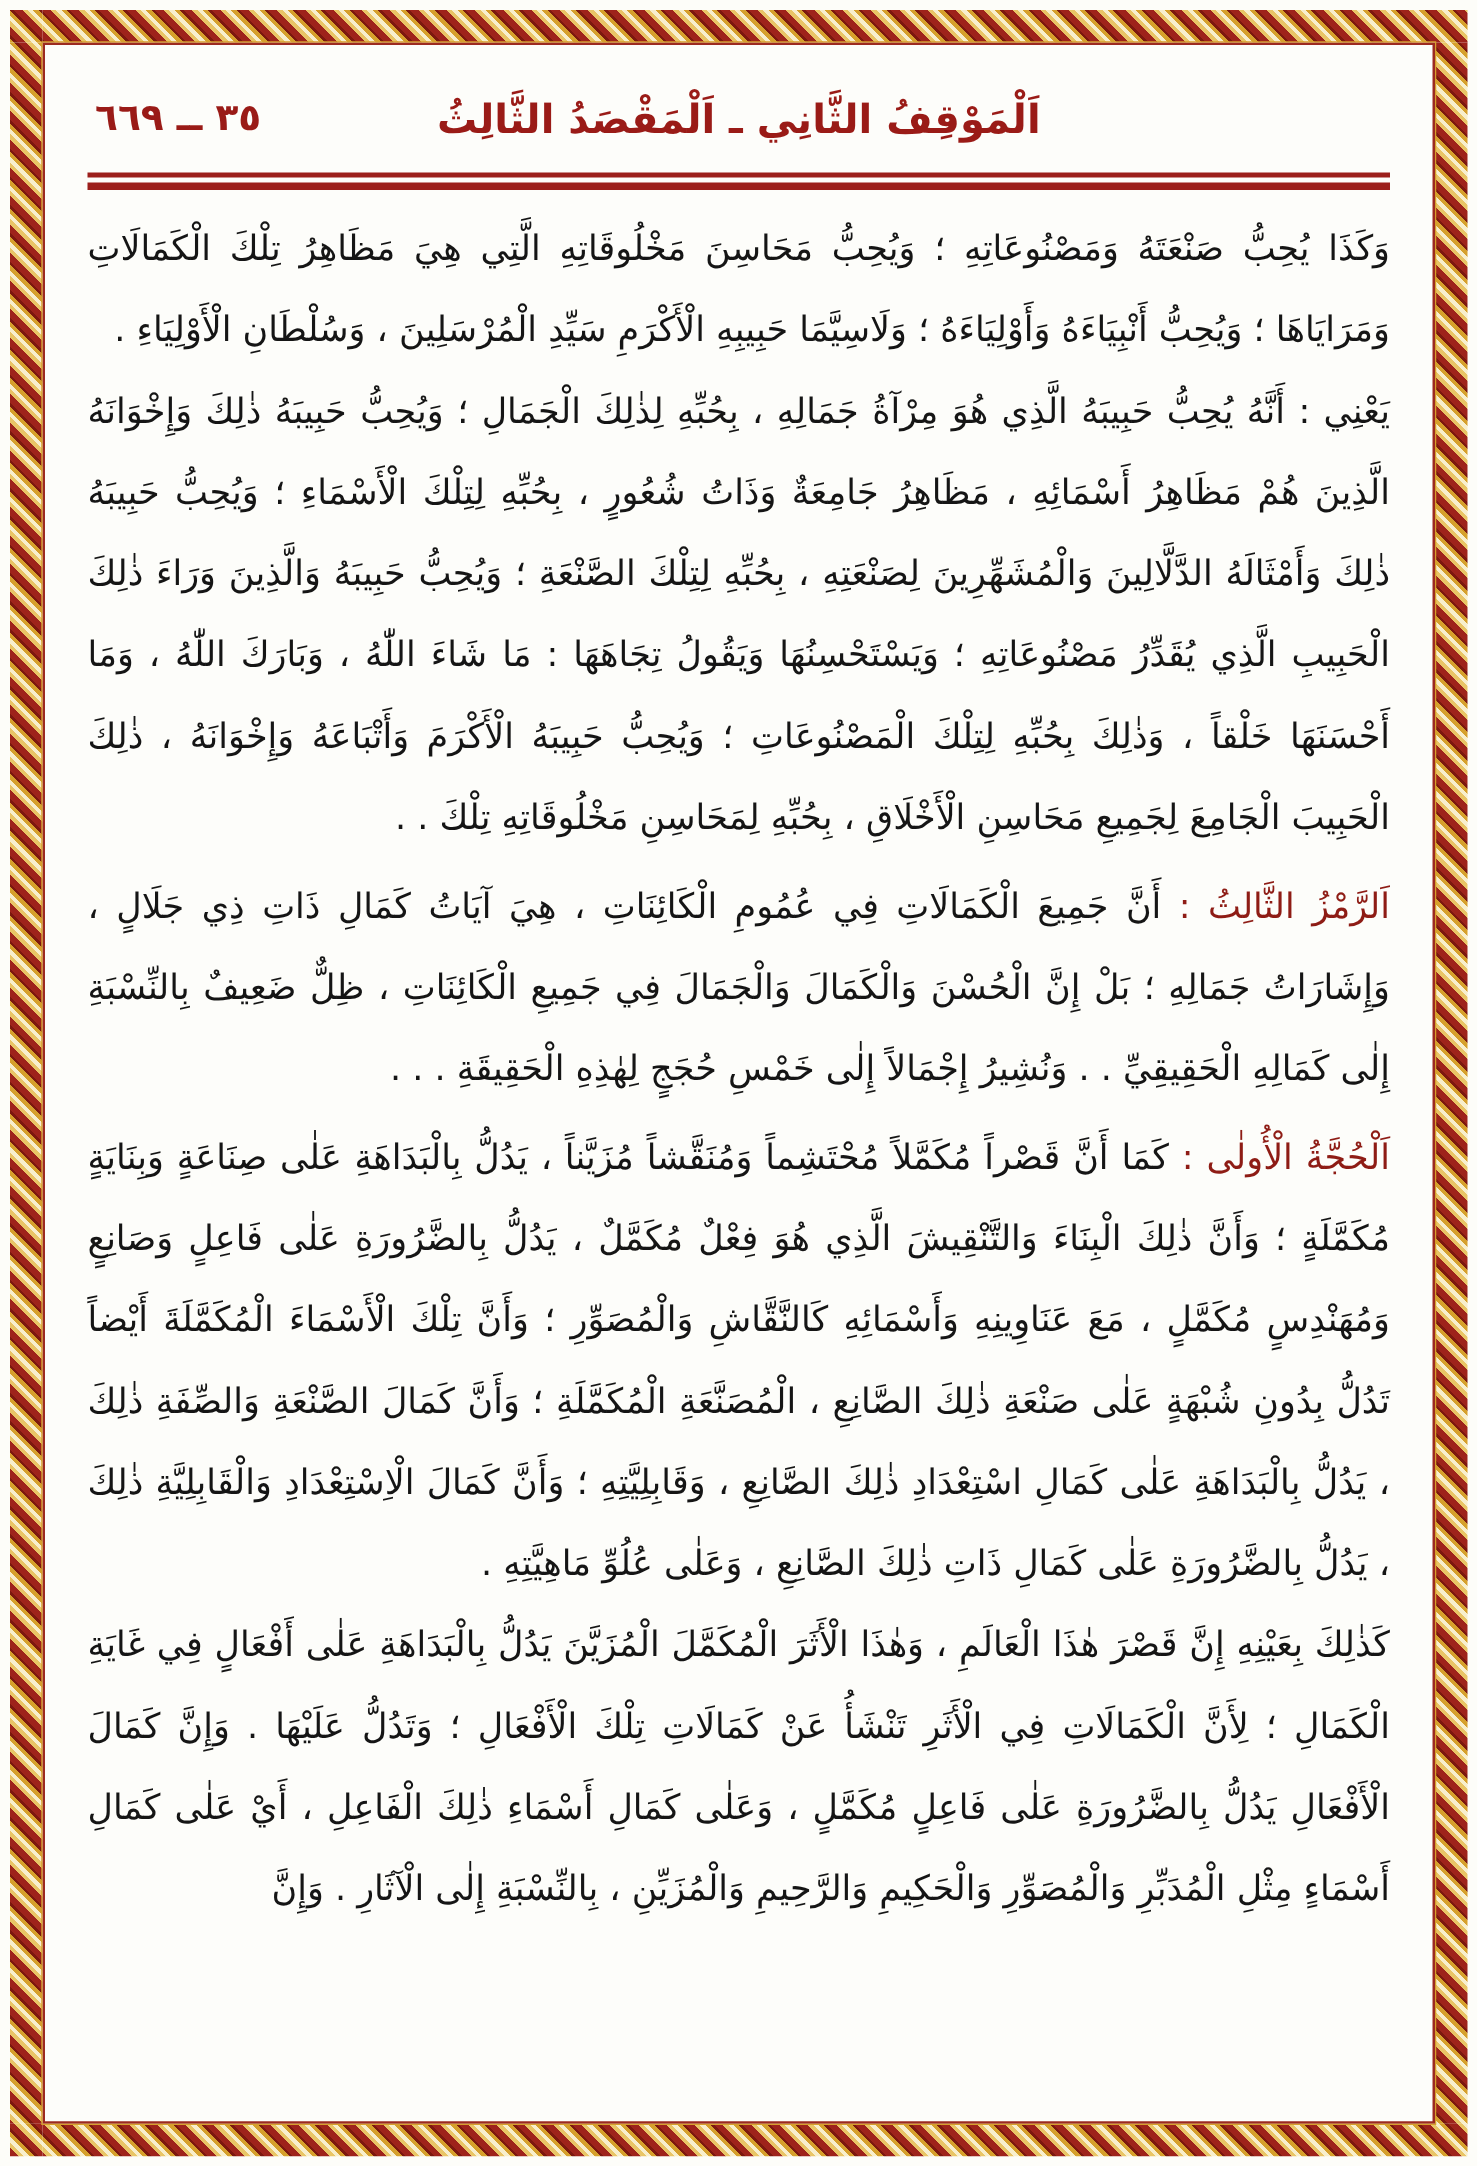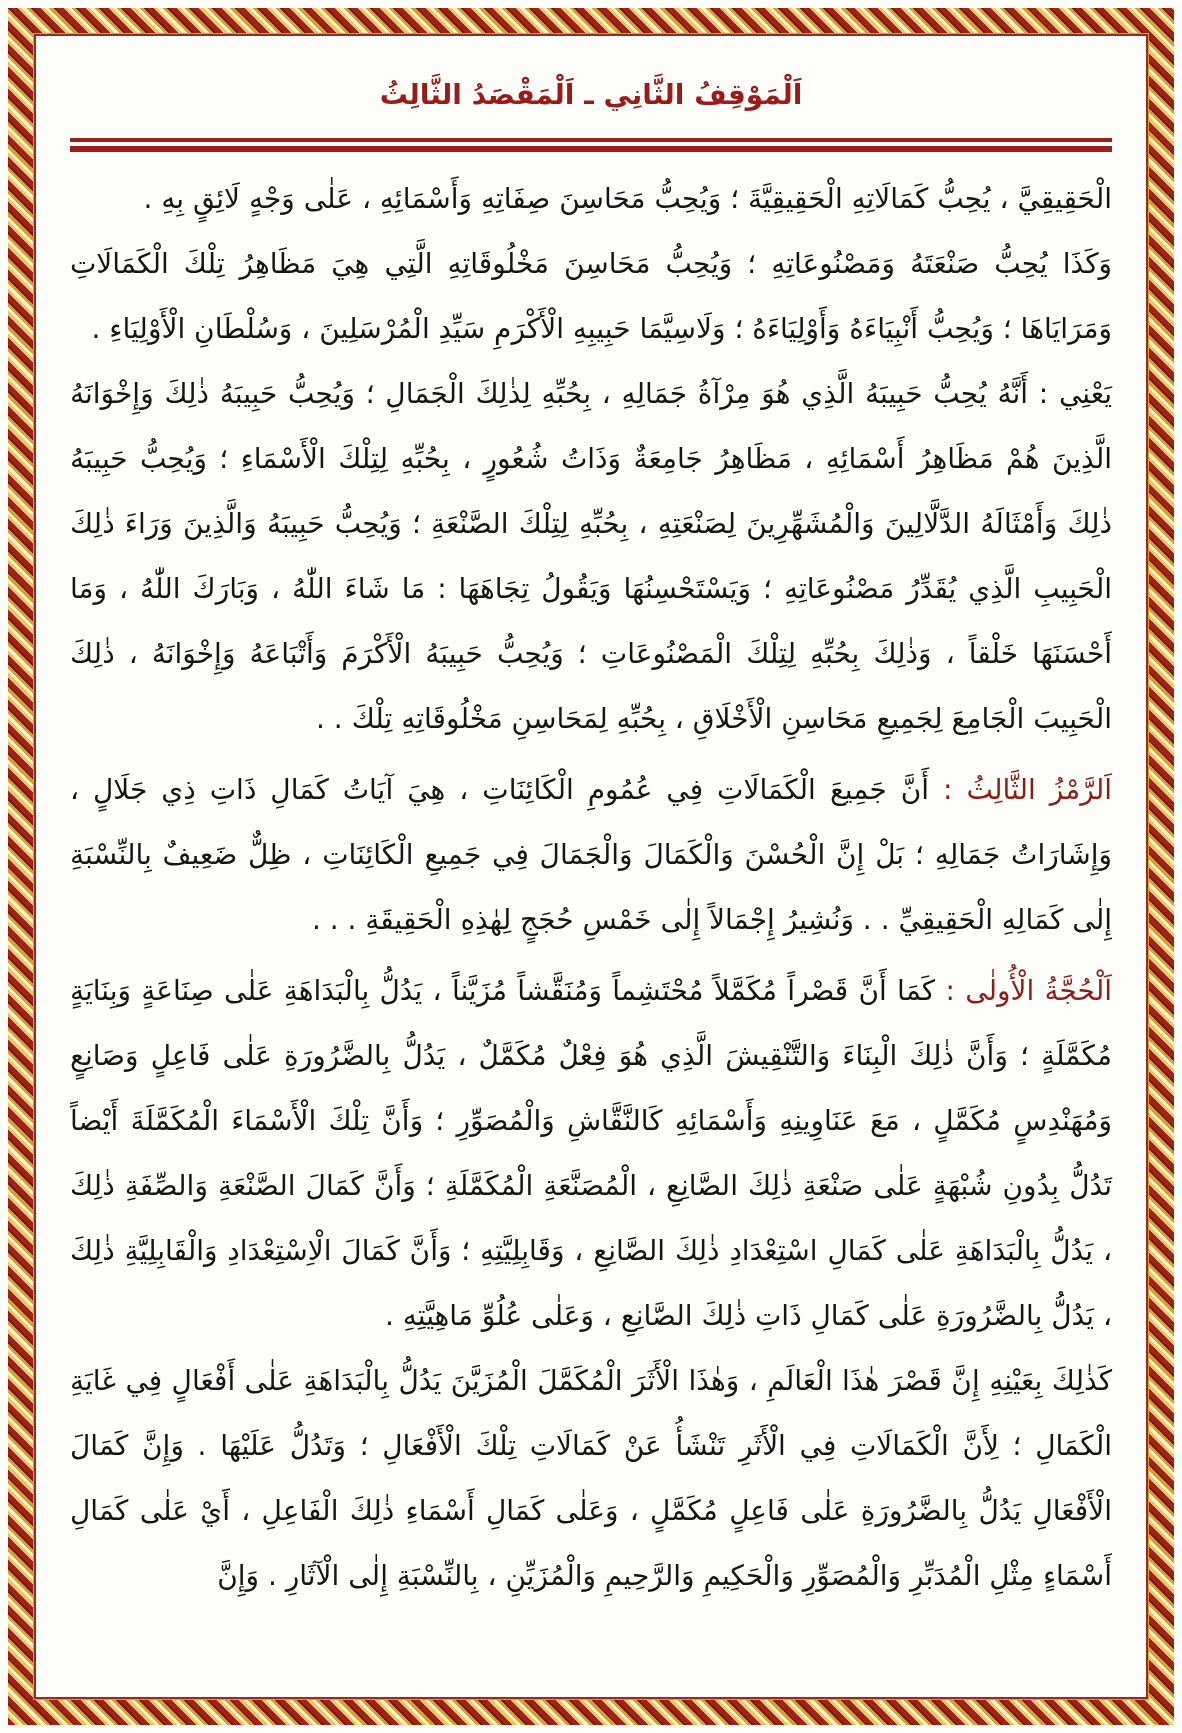--- a/index.html
+++ b/index.html
@@ -19,21 +19,21 @@
   .inner{
     position:absolute;inset:0;border:2px solid #9c2a20;outline:1px solid #d6a02c;
     background:#fdfdfa;overflow:hidden;
   }
   .content{
     direction:rtl;height:100%;box-sizing:border-box;
     padding:22px 34px 0 34px;overflow:hidden;
   }
   .header{position:relative;height:74px;}
   .title{
-    text-align:center;color:#9a1b17;font-weight:bold;font-size:28px;
+    text-align:center;color:#9a1b17;font-weight:bold;font-size:32px;
     line-height:74px;letter-spacing:1px;
   }
   .page-num{
     position:absolute;left:6px;top:0;color:#9a1b17;font-weight:bold;
     font-size:30px;line-height:74px;direction:rtl;
   }
   .rules{margin:6px 0 14px 0;}
   .rule-thin{height:4px;background:#9c1f1b;}
   .rule-thick{height:6px;background:#9c1f1b;margin-top:4px;}
   .body-text p{
@@ -46,29 +46,29 @@
 </head>
 <body>
 
 <div class="page">
   <div class="ornate">
     <div class="inner">
       <div class="content">
 
         <div class="header">
           <div class="title">اَلْمَوْقِفُ الثَّانِي ـ اَلْمَقْصَدُ الثَّالِثُ</div>
+          <div class="page-num">٣٥ ــ ٦٦٩</div>
         </div>
 
         <div class="rules">
           <div class="rule-thin"></div>
           <div class="rule-thick"></div>
         </div>
 
         <div class="body-text">
-          <p><span>الْحَقِيقِيَّ ، يُحِبُّ كَمَالَاتِهِ الْحَقِيقِيَّةَ ؛ وَيُحِبُّ مَحَاسِنَ صِفَاتِهِ وَأَسْمَائِهِ ، عَلٰى وَجْهٍ لَائِقٍ بِهِ .</span></p>
           <p><span>وَكَذَا يُحِبُّ صَنْعَتَهُ وَمَصْنُوعَاتِهِ ؛ وَيُحِبُّ مَحَاسِنَ مَخْلُوقَاتِهِ الَّتِي هِيَ مَظَاهِرُ تِلْكَ الْكَمَالَاتِ وَمَرَايَاهَا ؛ وَيُحِبُّ أَنْبِيَاءَهُ وَأَوْلِيَاءَهُ ؛ وَلَاسِيَّمَا حَبِيبِهِ الْأَكْرَمِ سَيِّدِ الْمُرْسَلِينَ ، وَسُلْطَانِ الْأَوْلِيَاءِ .</span></p>
           <p><span>يَعْنِي : أَنَّهُ يُحِبُّ حَبِيبَهُ الَّذِي هُوَ مِرْآةُ جَمَالِهِ ، بِحُبِّهِ لِذٰلِكَ الْجَمَالِ ؛ وَيُحِبُّ حَبِيبَهُ ذٰلِكَ وَإِخْوَانَهُ الَّذِينَ هُمْ مَظَاهِرُ أَسْمَائِهِ ، مَظَاهِرُ جَامِعَةٌ وَذَاتُ شُعُورٍ ، بِحُبِّهِ لِتِلْكَ الْأَسْمَاءِ ؛ وَيُحِبُّ حَبِيبَهُ ذٰلِكَ وَأَمْثَالَهُ الدَّلَّالِينَ وَالْمُشَهِّرِينَ لِصَنْعَتِهِ ، بِحُبِّهِ لِتِلْكَ الصَّنْعَةِ ؛ وَيُحِبُّ حَبِيبَهُ وَالَّذِينَ وَرَاءَ ذٰلِكَ الْحَبِيبِ الَّذِي يُقَدِّرُ مَصْنُوعَاتِهِ ؛ وَيَسْتَحْسِنُهَا وَيَقُولُ تِجَاهَهَا : مَا شَاءَ اللّٰهُ ، وَبَارَكَ اللّٰهُ ، وَمَا أَحْسَنَهَا خَلْقاً ، وَذٰلِكَ بِحُبِّهِ لِتِلْكَ الْمَصْنُوعَاتِ ؛ وَيُحِبُّ حَبِيبَهُ الْأَكْرَمَ وَأَتْبَاعَهُ وَإِخْوَانَهُ ، ذٰلِكَ الْحَبِيبَ الْجَامِعَ لِجَمِيعِ مَحَاسِنِ الْأَخْلَاقِ ، بِحُبِّهِ لِمَحَاسِنِ مَخْلُوقَاتِهِ تِلْكَ . .</span></p>
           <p class="with-lead"><span class="lead">اَلرَّمْزُ الثَّالِثُ : </span><span>أَنَّ جَمِيعَ الْكَمَالَاتِ فِي عُمُومِ الْكَائِنَاتِ ، هِيَ آيَاتُ كَمَالِ ذَاتِ ذِي جَلَالٍ ، وَإِشَارَاتُ جَمَالِهِ ؛ بَلْ إِنَّ الْحُسْنَ وَالْكَمَالَ وَالْجَمَالَ فِي جَمِيعِ الْكَائِنَاتِ ، ظِلٌّ ضَعِيفٌ بِالنِّسْبَةِ إِلٰى كَمَالِهِ الْحَقِيقِيِّ . . وَنُشِيرُ إِجْمَالاً إِلٰى خَمْسِ حُجَجٍ لِهٰذِهِ الْحَقِيقَةِ . . .</span></p>
           <p class="with-lead"><span class="lead">اَلْحُجَّةُ الْأُولٰى : </span><span>كَمَا أَنَّ قَصْراً مُكَمَّلاً مُحْتَشِماً وَمُنَقَّشاً مُزَيَّناً ، يَدُلُّ بِالْبَدَاهَةِ عَلٰى صِنَاعَةٍ وَبِنَايَةٍ مُكَمَّلَةٍ ؛ وَأَنَّ ذٰلِكَ الْبِنَاءَ وَالتَّنْقِيشَ الَّذِي هُوَ فِعْلٌ مُكَمَّلٌ ، يَدُلُّ بِالضَّرُورَةِ عَلٰى فَاعِلٍ وَصَانِعٍ وَمُهَنْدِسٍ مُكَمَّلٍ ، مَعَ عَنَاوِينِهِ وَأَسْمَائِهِ كَالنَّقَّاشِ وَالْمُصَوِّرِ ؛ وَأَنَّ تِلْكَ الْأَسْمَاءَ الْمُكَمَّلَةَ أَيْضاً تَدُلُّ بِدُونِ شُبْهَةٍ عَلٰى صَنْعَةِ ذٰلِكَ الصَّانِعِ ، الْمُصَنَّعَةِ الْمُكَمَّلَةِ ؛ وَأَنَّ كَمَالَ الصَّنْعَةِ وَالصِّفَةِ ذٰلِكَ ، يَدُلُّ بِالْبَدَاهَةِ عَلٰى كَمَالِ اسْتِعْدَادِ ذٰلِكَ الصَّانِعِ ، وَقَابِلِيَّتِهِ ؛ وَأَنَّ كَمَالَ الْاِسْتِعْدَادِ وَالْقَابِلِيَّةِ ذٰلِكَ ، يَدُلُّ بِالضَّرُورَةِ عَلٰى كَمَالِ ذَاتِ ذٰلِكَ الصَّانِعِ ، وَعَلٰى عُلُوِّ مَاهِيَّتِهِ .</span></p>
           <p><span>كَذٰلِكَ بِعَيْنِهِ إِنَّ قَصْرَ هٰذَا الْعَالَمِ ، وَهٰذَا الْأَثَرَ الْمُكَمَّلَ الْمُزَيَّنَ يَدُلُّ بِالْبَدَاهَةِ عَلٰى أَفْعَالٍ فِي غَايَةِ الْكَمَالِ ؛ لِأَنَّ الْكَمَالَاتِ فِي الْأَثَرِ تَنْشَأُ عَنْ كَمَالَاتِ تِلْكَ الْأَفْعَالِ ؛ وَتَدُلُّ عَلَيْهَا . وَإِنَّ كَمَالَ الْأَفْعَالِ يَدُلُّ بِالضَّرُورَةِ عَلٰى فَاعِلٍ مُكَمَّلٍ ، وَعَلٰى كَمَالِ أَسْمَاءِ ذٰلِكَ الْفَاعِلِ ، أَيْ عَلٰى كَمَالِ أَسْمَاءٍ مِثْلِ الْمُدَبِّرِ وَالْمُصَوِّرِ وَالْحَكِيمِ وَالرَّحِيمِ وَالْمُزَيِّنِ ، بِالنِّسْبَةِ إِلٰى الْآثَارِ . وَإِنَّ</span></p>
         </div>
 
       </div>
     </div>
   </div>

